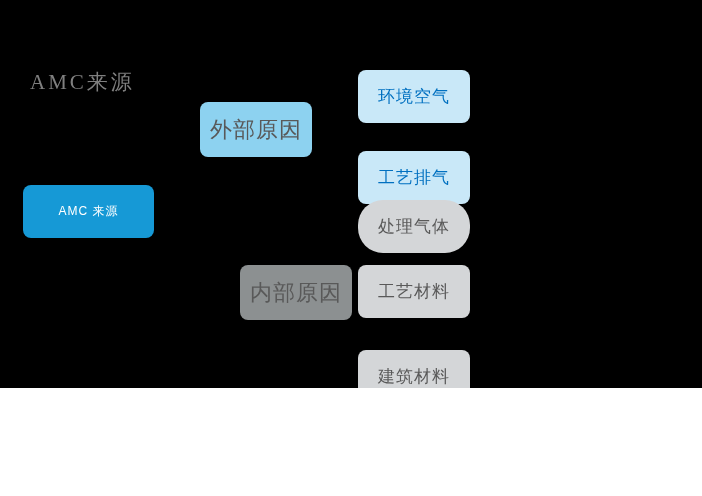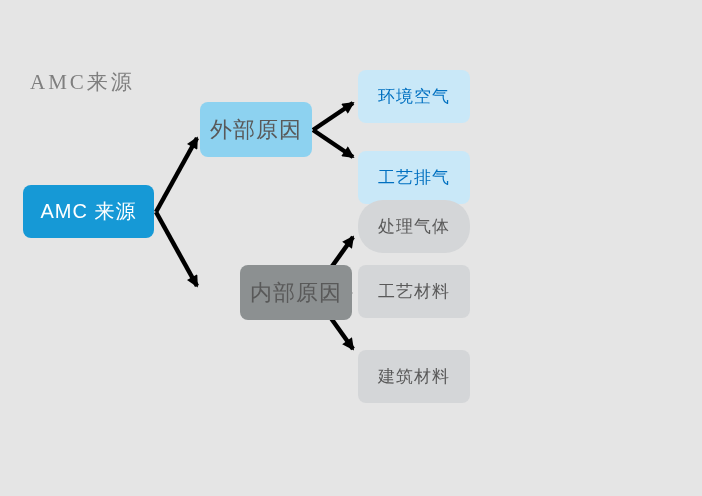--- a/index.html
+++ b/index.html
@@ -3,22 +3,22 @@
 <meta charset="utf-8">
 <style>
   html, body {
     margin: 0;
     padding: 0;
     background: #ffffff;
   }
   .stage {
     position: relative;
     width: 702px;
-    height: 496px;
-    background: #e5e5e5;
+    height: 388px;
+    background: #000000;
     overflow: hidden;
     font-family: "Liberation Sans", "DejaVu Sans", sans-serif;
   }
   .page-title {
     position: absolute;
     left: 30px;
     top: 68px;
     font-family: "Liberation Serif", "DejaVu Serif", serif;
     font-size: 21px;
     letter-spacing: 3px;
@@ -30,21 +30,21 @@
     display: flex;
     align-items: center;
     justify-content: center;
     font-weight: normal;
     text-align: center;
     box-sizing: border-box;
   }
   .node-root {
     left: 23px;  top: 185px;
     width: 131px; height: 53px;
-    font-size: 20px;
+    font-size: 12px;
     letter-spacing: 1px;
   }
   .node-branch {
     left: 200px;
     width: 112px; height: 55px;
     font-size: 22px;
     letter-spacing: 1px;
   }
   .branch-0 { top: 102px; }
   .branch-1 { top: 265px; margin-left: 40px; }

